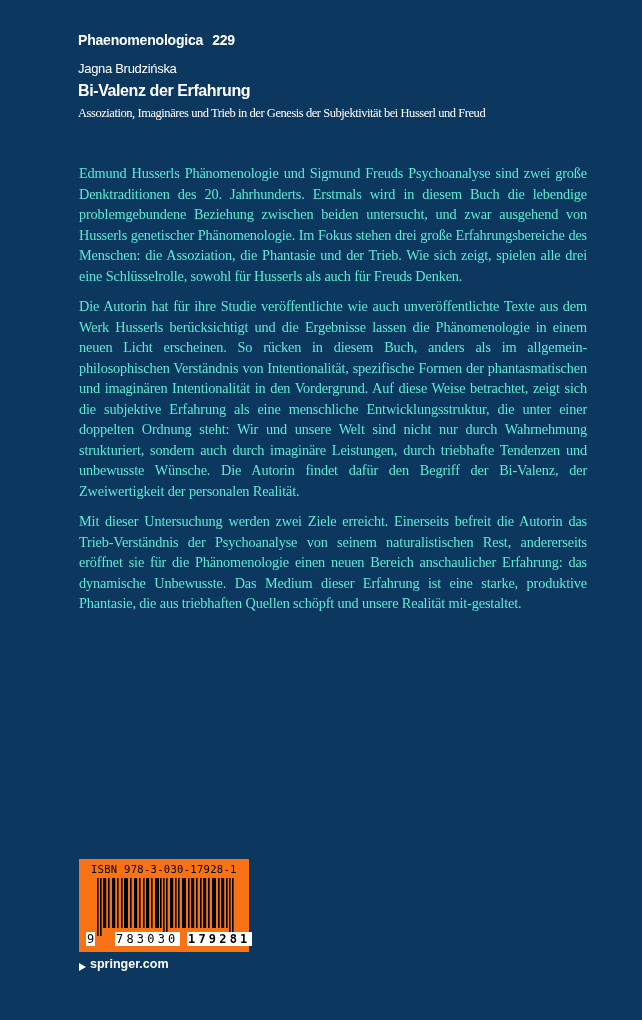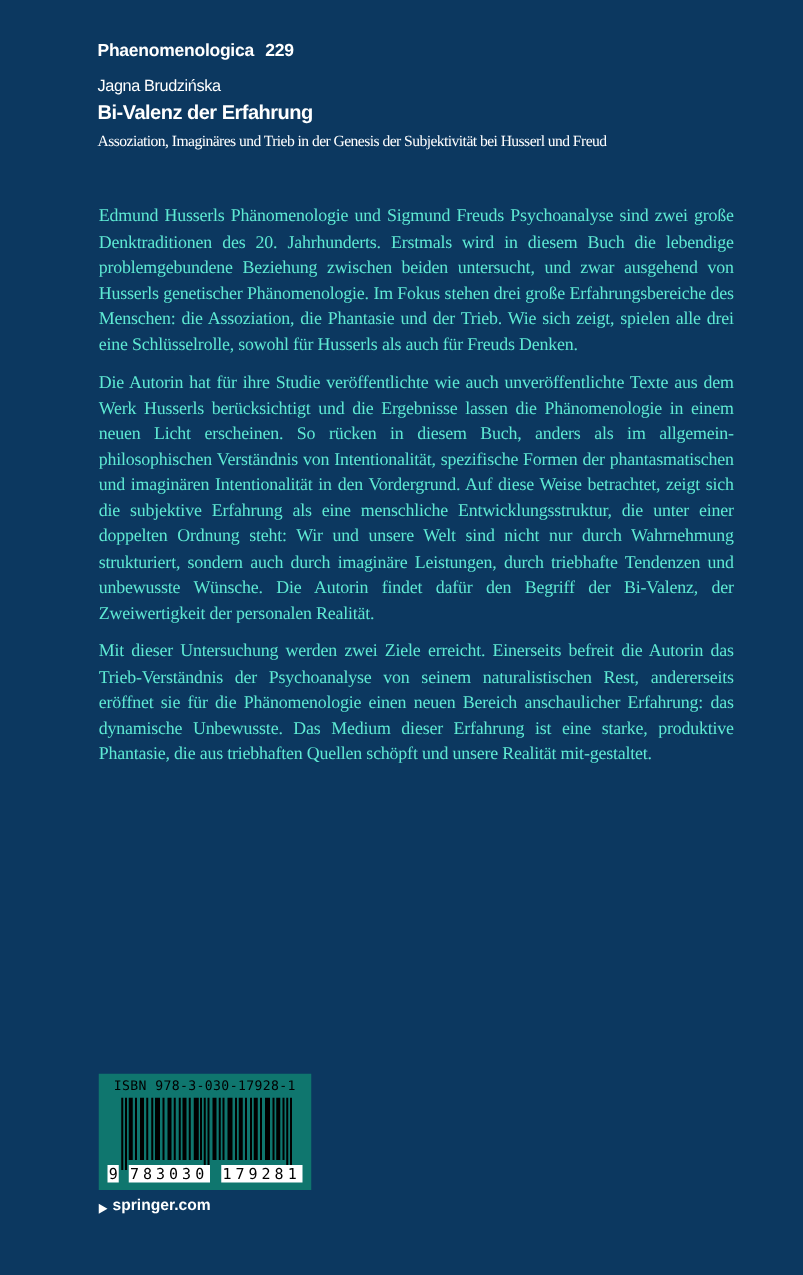--- a/index.html
+++ b/index.html
@@ -64,21 +64,21 @@
     .blurb p {
       margin: 0 0 10px 0;
       letter-spacing: -0.15px;
     }
     .barcode-box {
       position: absolute;
       left: 79px;
       top: 859px;
       width: 170px;
       height: 93px;
-      background: #0f766e;
+      background: #f97316;
       color: #000;
     }
     .isbn-text {
       position: absolute;
       left: 12px;
       top: 4px;
       font-family: "DejaVu Sans Mono", monospace;
       font-size: 10.5px;
       letter-spacing: 0.3px;
     }
@@ -176,21 +176,21 @@
       <rect x="123" y="0" width="4" height="50"></rect>
       <rect x="129" y="0" width="1.6" height="50"></rect>
       <rect x="132" y="0" width="3.2" height="50"></rect>
       <rect x="137" y="0" width="1.6" height="50"></rect>
       <rect x="140" y="0" width="1.6" height="58"></rect>
       <rect x="143" y="0" width="1.6" height="58"></rect>
     </g>
   </svg>
   <div class="digits">
     <span style="left:7px;">9</span>
-    <span style="left:24px; letter-spacing:3.2px;">783030</span>
-    <span style="left:98px; letter-spacing:3.2px;">179281</span>
+    <span style="left:36px; letter-spacing:3.2px;">783030</span>
+    <span style="left:108px; letter-spacing:3.2px;font-weight:bold;">179281</span>
   </div>
 </div>
 
 <div class="springer">
   <span class="tri"></span>
   <span>springer.com</span>
 </div>
 
 </body></html>

